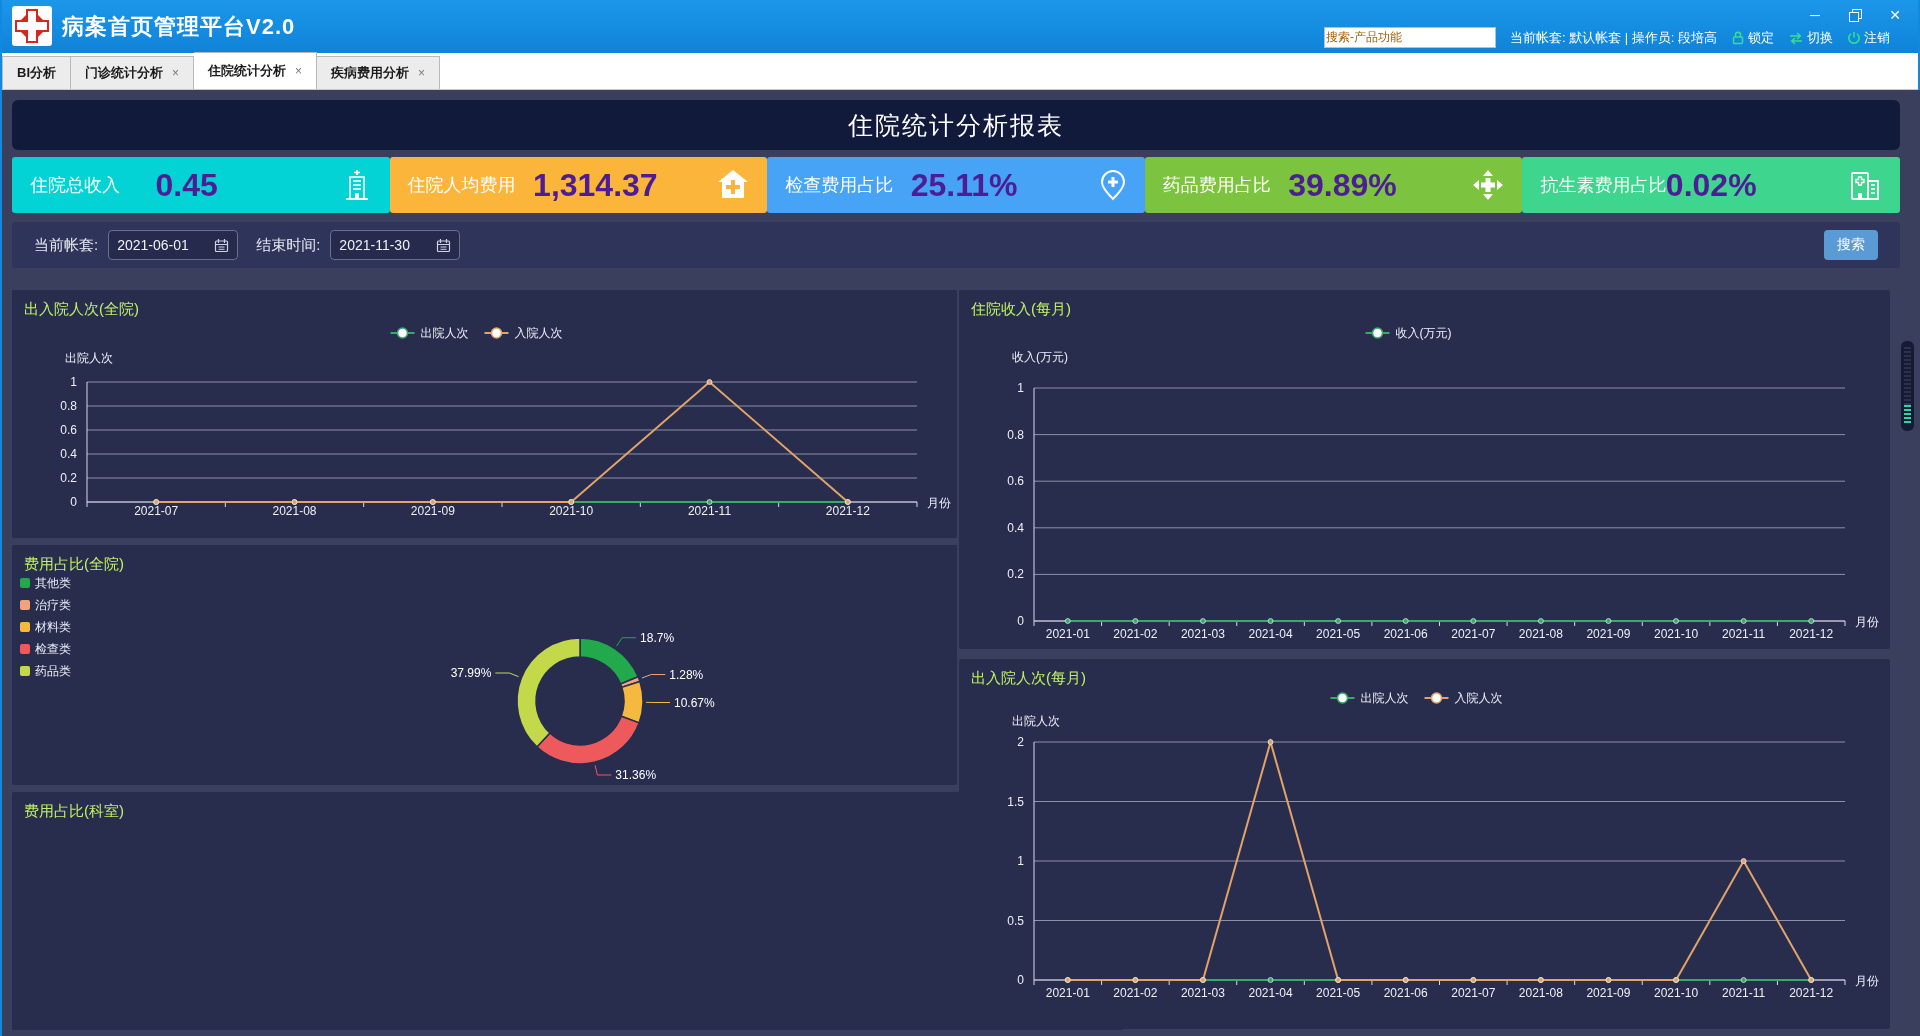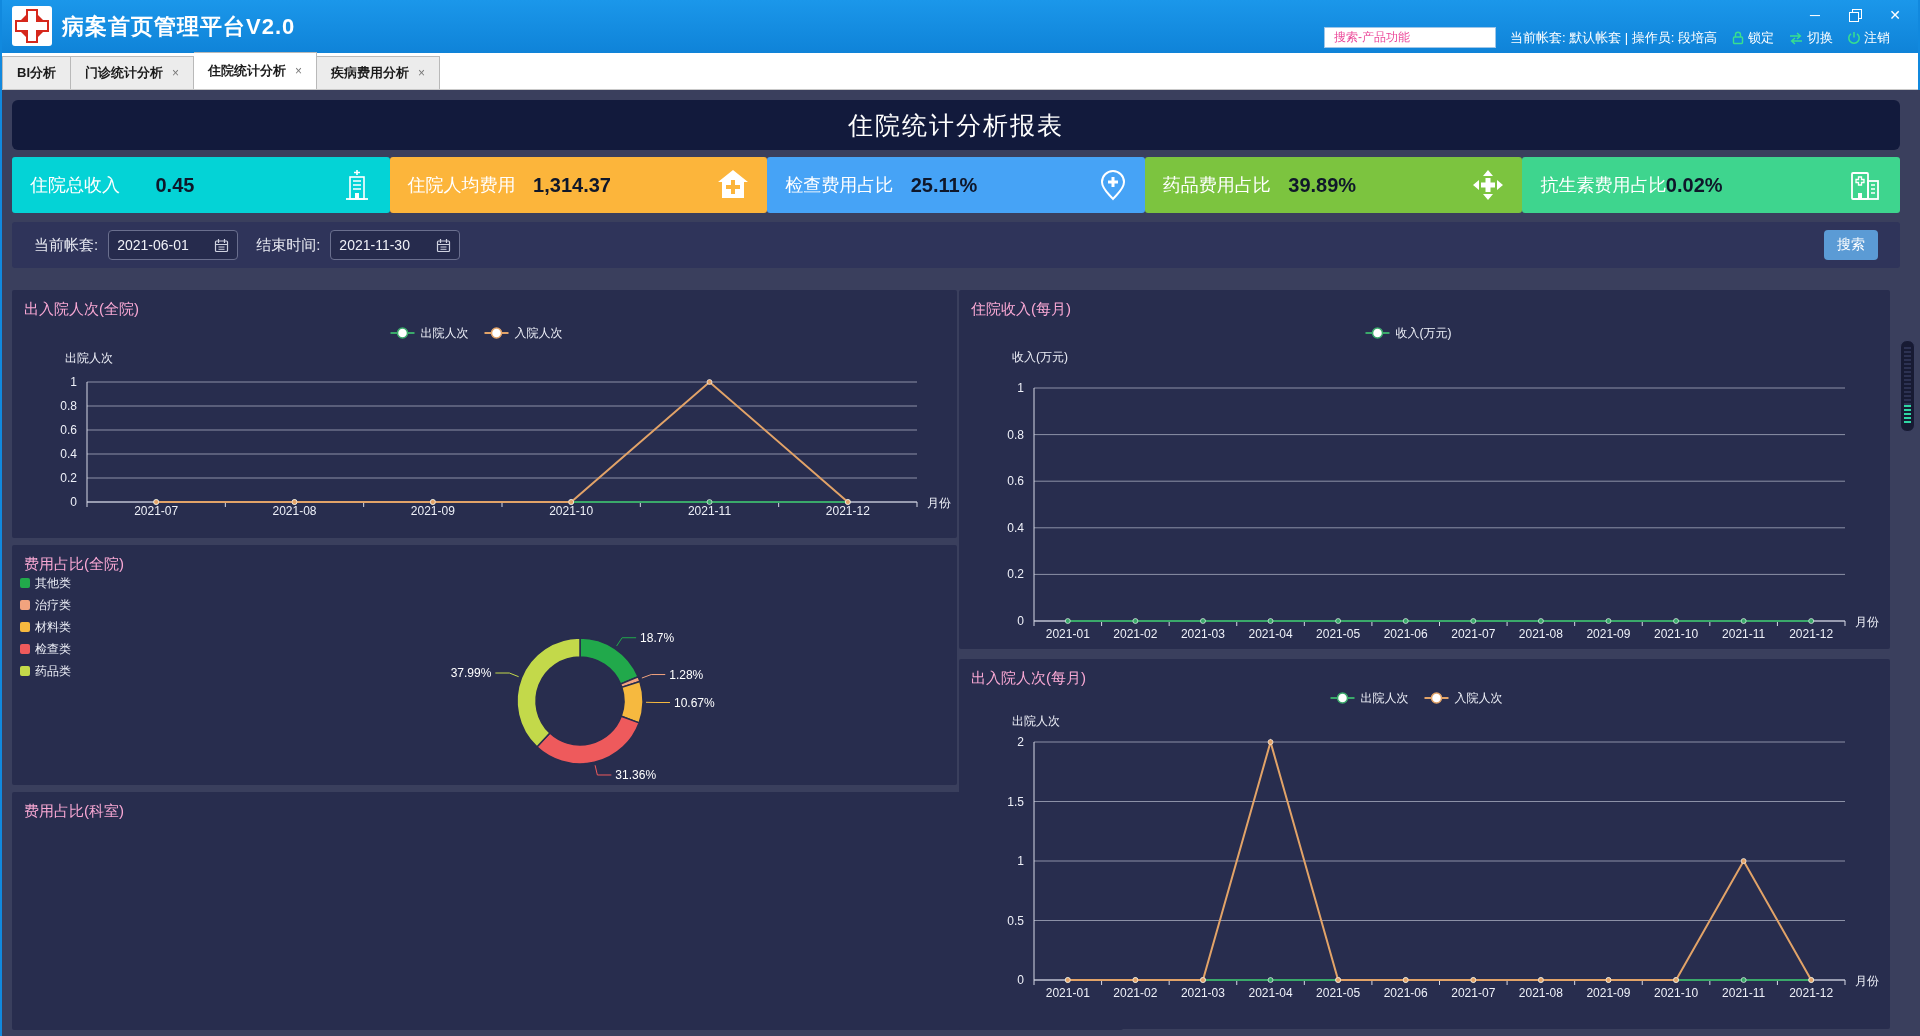--- a/index.html
+++ b/index.html
@@ -10,54 +10,54 @@
     background:#3a3f5d; }
 
   
   .titlebar { position:absolute; left:0; top:0; width:100%; height:53px;
     background:linear-gradient(180deg,#1b97ea 0%,#0f83d8 100%); }
   .logo { position:absolute; left:10px; top:6px; width:40px; height:40px; background:#fff; border-radius:3px; }
   .app-title { position:absolute; left:60px; top:12px; color:#fff; font-size:22px; font-weight:bold; letter-spacing:1px; }
   .win-controls { position:absolute; right:14px; top:6px; display:flex; gap:22px; color:#fff; }
   .win-controls span { width:18px; height:18px; display:flex; align-items:center; justify-content:center; font-size:14px; cursor:pointer; }
   .tb-right { position:absolute; right:28px; top:27px; display:flex; align-items:center; gap:14px; }
-  .tb-search { width:172px; height:21px; border:1px solid #9fc6e8; background:#fff; font-size:12px; color:#ec4899; padding:0 9px; outline:none; }
+  .tb-search { width:172px; height:21px; border:1px solid #9fc6e8; background:#fff; font-size:12px; color:#a16207; padding:0 1px; outline:none; }
   .tb-account { color:#fff; font-size:13px; white-space:nowrap; }
   .tb-action { display:flex; align-items:center; gap:3px; color:#fff; font-size:13px; cursor:pointer; }
 
   
   .tabbar { position:absolute; left:0; top:53px; width:100%; height:37px; background:#ffffff; border-bottom:1px solid #c9c9c9; display:flex; align-items:flex-end; }
   .tab { height:33px; margin-top:4px; display:flex; align-items:center; padding:8px 14px; gap:9px;
     background:#ececec; border:1px solid #b9b9b9; border-bottom:none; font-size:13px; font-weight:bold; color:#1b1b1b; cursor:pointer; }
   .tab + .tab { border-left:none; }
   .tab.active { height:37px; margin-top:0; background:#ffffff; }
   .tab .x { font-weight:normal; color:#777; font-size:12px; }
 
   
   .content { position:absolute; left:0; top:90px; width:1918px; height:946px; background:#3a3f5d; }
   .banner { position:absolute; left:10px; top:10px; width:1888px; height:50px; background:#121a3c; border-radius:6px;
     display:flex; align-items:center; justify-content:center; color:#fff; font-size:25px; letter-spacing:2px; }
 
   .kpi-row { position:absolute; left:10px; top:67px; width:1888px; height:56px; display:flex; }
   .kpi { flex:1; border-radius:3px; display:flex; align-items:center; padding:0 18px; position:relative; }
   .kpi-label { color:#fff; font-size:18px; }
-  .kpi-value { position:absolute; left:38%; color:#0f172a; font-size:20px; font-weight:bold; }
+  .kpi-value { position:absolute; left:38%; color:#4c1d95; font-size:32px; font-weight:bold; }
   .kpi-icon { position:absolute; right:18px; top:12px; }
 
   .filter-row { position:absolute; left:10px; top:132px; width:1888px; height:46px; background:#2f345a; border-radius:3px;
     display:flex; align-items:center; padding:0 22px; gap:10px; }
   .filter-label { color:#e8eaf2; font-size:15px; }
   .date-box { width:130px; height:30px; background:#262b4d; border:1px solid #6a6f8e; border-radius:4px;
     display:flex; align-items:center; padding:0 8px; margin-right:8px; }
   .date-box input { flex:1; background:transparent; border:none; outline:none; color:#f0f1f7; font-size:14px; width:90px; }
   .search-btn { position:absolute; right:22px; width:54px; height:30px; background:#5b9bd5; border:none; border-radius:4px;
     color:#fff; font-size:14px; cursor:pointer; }
 
   .panel { position:absolute; background:#282d4e; border-radius:2px; }
-  .panel-title { position:absolute; left:12px; top:10px; color:#f9a8d4; font-size:15px; }
+  .panel-title { position:absolute; left:12px; top:10px; color:#bef264; font-size:15px; }
   .panel svg { position:absolute; left:0; top:0; }
 
   #panel-chart0 { left:10px;  top:200px; width:945px; height:248px; }
   #panel-chart2 { left:10px;  top:455px; width:945px; height:240px; }
   #panel-chart3 { left:10px;  top:702px; width:1111px; height:238px; }
   #panel-chart1 { left:957px; top:200px; width:931px; height:359px; }
   #panel-chart4 { left:957px; top:569px; width:931px; height:370px; }
 
   .scroll-thumb { position:absolute; right:3px; top:340px; width:15px; height:92px; background:#171a33;
     border:1px solid #3a3f60; border-radius:7px; overflow:hidden; cursor:pointer; }

